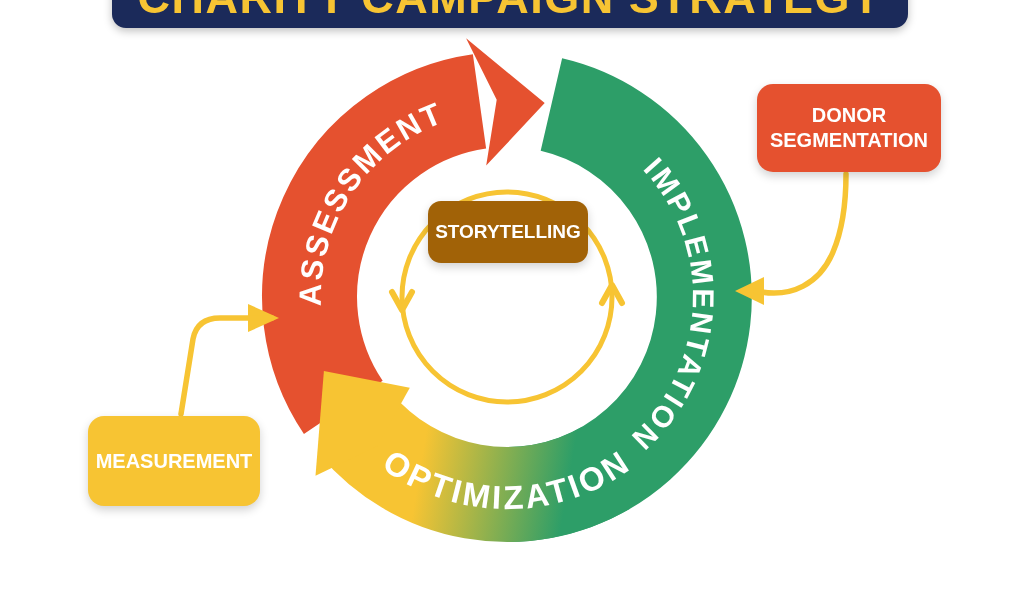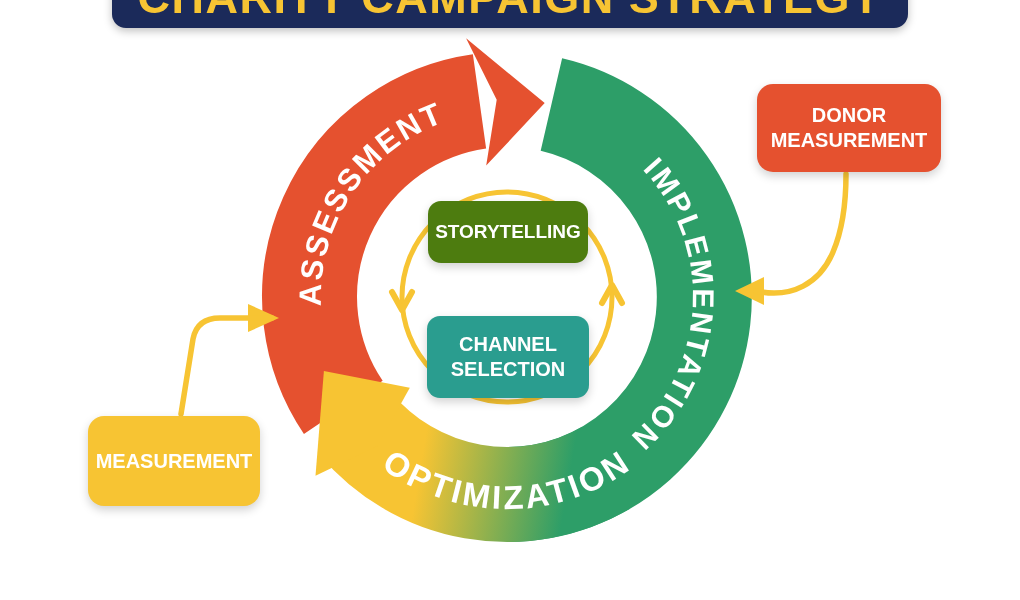--- a/index.html
+++ b/index.html
@@ -22,21 +22,21 @@
   .ring-label{fill:#ffffff;font-family:"Liberation Sans",sans-serif;font-weight:700;}
   .lbl-assessment{font-size:31px;letter-spacing:2.5px;}
   .lbl-implementation{font-size:30px;letter-spacing:2.5px;}
   .lbl-optimization{font-size:33px;letter-spacing:3px;}
   
   .box{
     position:absolute;display:flex;align-items:center;justify-content:center;
     color:#ffffff;font-weight:700;text-align:center;line-height:1.25;
     box-shadow:0 4px 10px rgba(0,0,0,0.18);
   }
-  .box-storytelling{left:428px;top:201px;width:160px;height:62px;border-radius:13px;background:#4d7c0f;font-size:19px;}
+  .box-storytelling{left:428px;top:201px;width:160px;height:62px;border-radius:13px;background:#a16207;font-size:19px;}
   .box-channel{left:427px;top:316px;width:162px;height:82px;border-radius:13px;background:#2a9d8f;font-size:20px;padding:0 6px;box-sizing:border-box;}
   .box-donor{left:757px;top:84px;width:184px;height:88px;border-radius:16px;background:#e5512f;font-size:20px;padding:0 4px;box-sizing:border-box;}
   .box-measurement{left:88px;top:416px;width:172px;height:90px;border-radius:16px;background:#f7c433;font-size:20px;text-align:center;}
   .nowrap{white-space:nowrap;}
 </style>
 </head>
 <body>
 
 <div class="stage">
 
@@ -79,24 +79,21 @@
       <textPath href="#path-implementation" startOffset="50%">IMPLEMENTATION</textPath>
     </text>
     <text class="ring-label lbl-optimization" text-anchor="middle">
       <textPath href="#path-optimization" startOffset="50%">OPTIMIZATION</textPath>
     </text>
   </svg>
 
   <div class="box box-storytelling">
     <span class="nowrap">STORYTELLING</span>
   </div>
-  <div class="box box-channel">
-    <span>CHANNEL SELECTION</span>
-  </div>
 
   <div class="box box-donor">
-    <span>DONOR MEASUREMENT</span>
+    <span>DONOR SEGMENTATION</span>
   </div>
   <div class="box box-measurement">
     <span class="nowrap">MEASUREMENT</span>
   </div>
 
 </div>
 
 </body></html>

